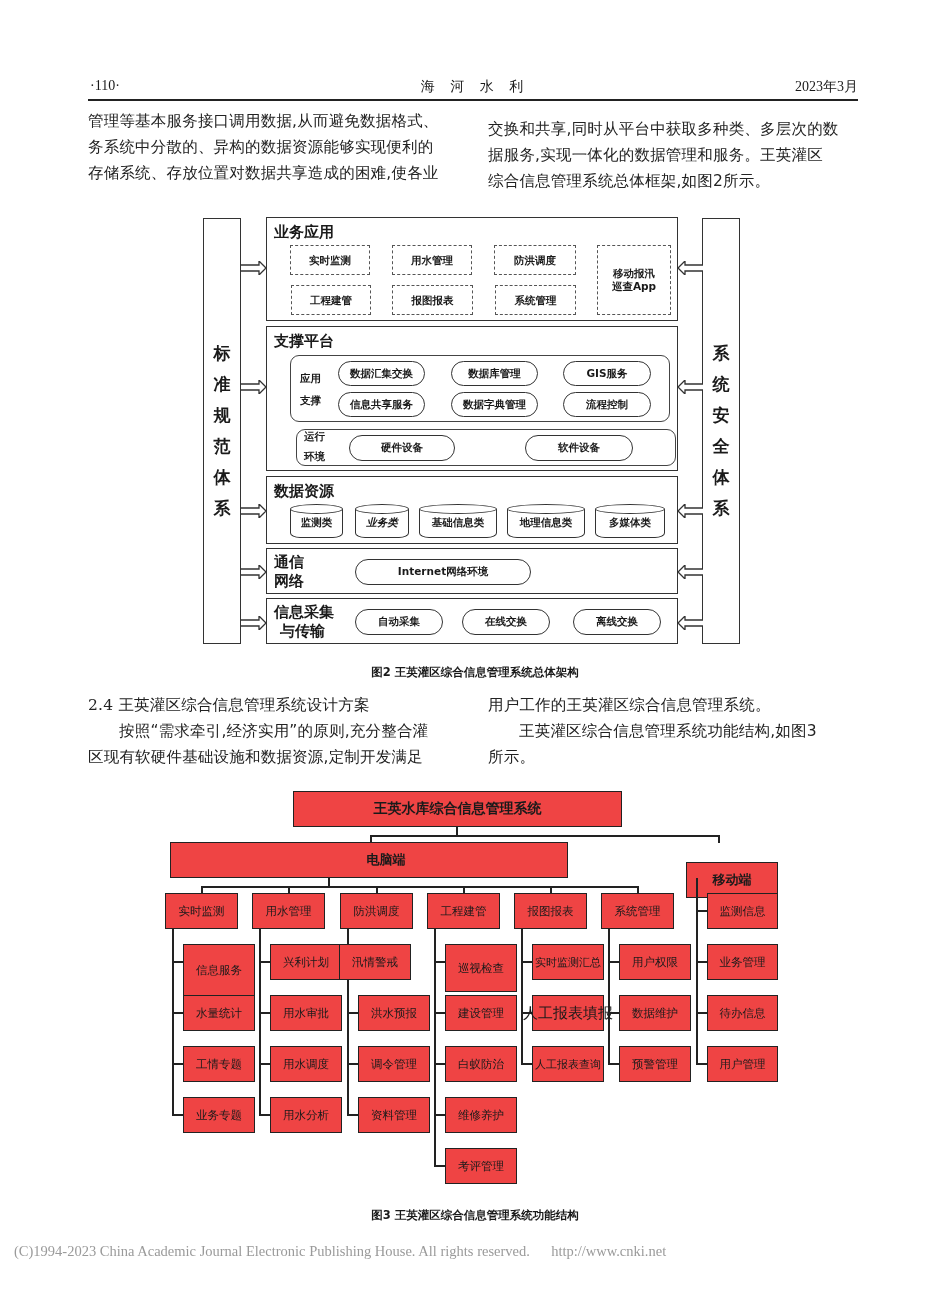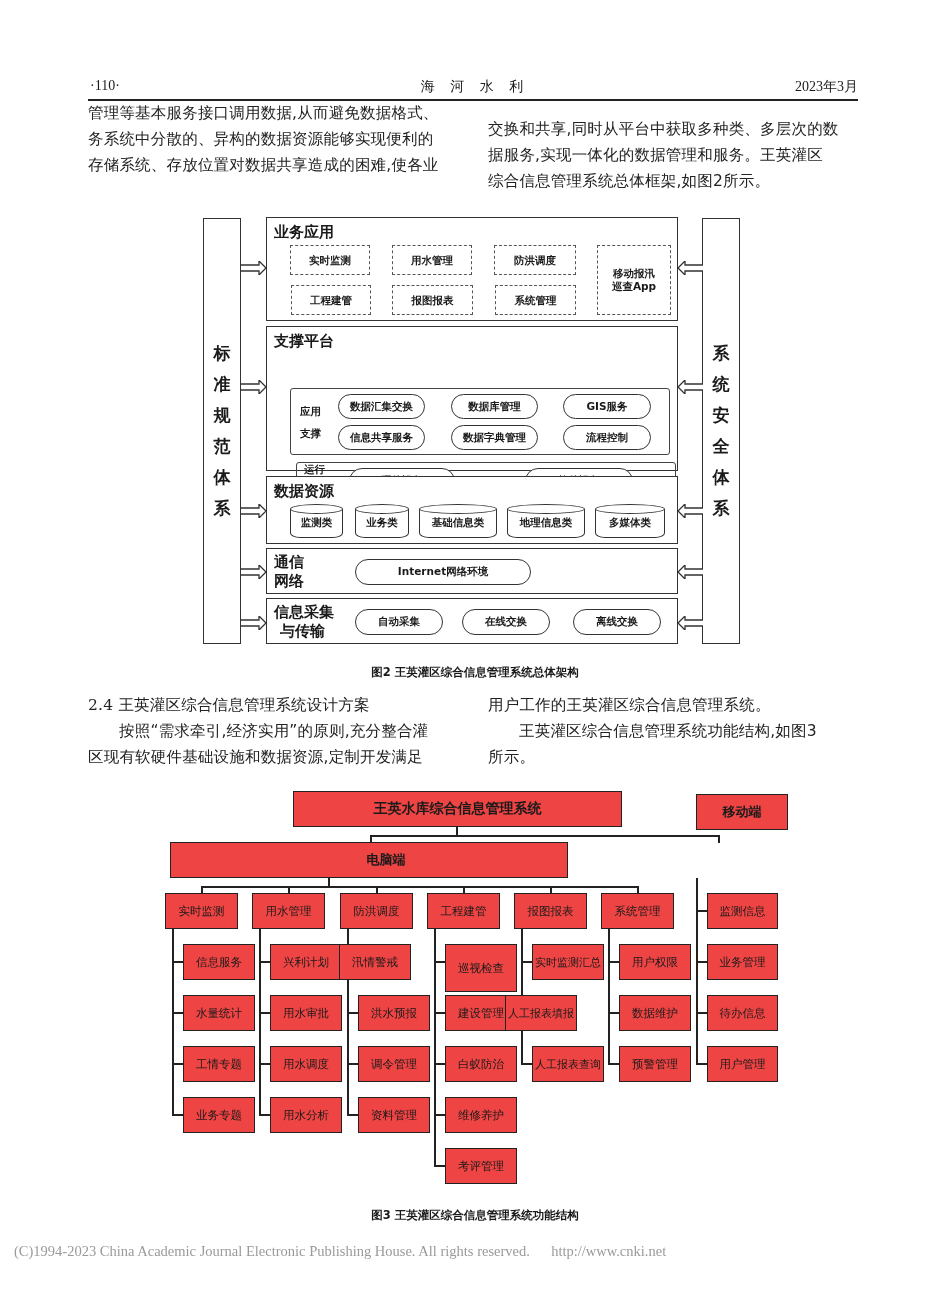--- a/index.html
+++ b/index.html
@@ -13,21 +13,21 @@
   .body-text { position: absolute; font-size: 15.5px; line-height: 26px; font-family: "DejaVu Sans", "Liberation Sans", sans-serif; letter-spacing: 0.2px; color: #222; }
   .para-line { display: block; white-space: nowrap; }
 
   
   .f2-side { position: absolute; top: 218px; width: 38px; height: 426px; border: 1.5px solid #333; background: #fff; display: flex; flex-direction: column; justify-content: center; align-items: center; }
   .f2-side-char { font-family: "DejaVu Sans", sans-serif; font-weight: bold; font-size: 17px; line-height: 31px; }
   .f2-layer { position: absolute; left: 266px; width: 412px; border: 1.5px solid #333; background: #fff; }
   .f2-layer-title { position: absolute; font-family: "DejaVu Sans", sans-serif; font-weight: bold; font-size: 15px; line-height: 17px; }
   .dash-box { position: absolute; border: 1px dashed #555; font-family: "DejaVu Sans", sans-serif; font-weight: bold; font-size: 10.5px; display: flex; align-items: center; justify-content: center; text-align: center; line-height: 13px; }
   .pill { position: absolute; border: 1.2px solid #333; border-radius: 14px; font-family: "DejaVu Sans", sans-serif; font-weight: bold; font-size: 10.5px; display: flex; align-items: center; justify-content: center; background: #fff; }
-  .group { position: absolute; border: 1.2px solid #444; border-radius: 3px; margin-top: 33px; }
+  .group { position: absolute; border: 1.2px solid #444; border-radius: 9px; }
   .group-label { position: absolute; font-family: "DejaVu Sans", sans-serif; font-weight: bold; font-size: 10.5px; line-height: 22px; }
   .cyl { position: absolute; height: 34px; }
   .cyl-body { position: absolute; left: 0; right: 0; top: 5px; bottom: 0; border: 1.2px solid #333; border-top: none; border-radius: 0 0 10px 10px / 0 0 5px 5px; background: #fff; }
   .cyl-top { position: absolute; left: 0; right: 0; top: 0; height: 10px; border: 1.2px solid #333; border-radius: 50%; background: #fff; }
   .cyl-text { position: absolute; left: 0; right: 0; top: 12px; text-align: center; font-family: "DejaVu Sans", sans-serif; font-weight: bold; font-size: 10.5px; }
   .arrow { position: absolute; width: 26px; height: 14px; }
   .f2-caption { position: absolute; top: 665px; left: 0; width: 950px; text-align: center; font-family: "DejaVu Sans", sans-serif; font-weight: bold; font-size: 11.5px; }
 
   
   .f3-box { position: absolute; border: 1.5px solid #222; background: #ef4444; display: flex; align-items: center; justify-content: center; font-family: "DejaVu Sans", sans-serif; font-size: 11.5px; white-space: nowrap; }
@@ -38,21 +38,21 @@
   .footer { position: absolute; top: 1243px; left: 14px; font-family: "Liberation Serif", "DejaVu Serif", serif; font-size: 14.5px; color: #9a9a9a; white-space: nowrap; }
 </style>
 </head>
 <body>
 
 <div class="hdr" style="left:90px;">·110·</div>
 <div class="hdr" style="left:0;width:950px;text-align:center;letter-spacing:6px;">海 河 水 利</div>
 <div class="hdr" style="right:92px;">2023年3月</div>
 <div class="hdr-rule"></div>
 
-<div class="body-text" style="left:88px;top:100px;">
+<div class="body-text" style="left:88px;top:108px;">
   <span class="para-line">管理等基本服务接口调用数据,从而避免数据格式、</span>
   <span class="para-line">务系统中分散的、异构的数据资源能够实现便利的</span>
   <span class="para-line">存储系统、存放位置对数据共享造成的困难,使各业</span>
 </div>
 <div class="body-text" style="left:488px;top:116px;">
   <span class="para-line">交换和共享,同时从平台中获取多种类、多层次的数</span>
   <span class="para-line">据服务,实现一体化的数据管理和服务。王英灌区</span>
   <span class="para-line">综合信息管理系统总体框架,如图2所示。</span>
 </div>
 
@@ -146,21 +146,21 @@
     </div>
   </div>
 
   <div class="f2-layer" style="top:476px;height:68px;">
     <div class="f2-layer-title" style="left:7px;top:6px;">数据资源</div>
     <div class="cyl" style="left:23px;top:27px;width:53px;">
         <div class="cyl-body"></div>
         <div class="cyl-top"></div>
         <div class="cyl-text">监测类</div>
       </div>
-    <div class="cyl" style="left:88px;top:27px;width:54px;">
+    <div class="cyl" style="left:88px;top:27px;width:54px;font-style:italic;">
         <div class="cyl-body"></div>
         <div class="cyl-top"></div>
         <div class="cyl-text">业务类</div>
       </div>
     <div class="cyl" style="left:152px;top:27px;width:78px;">
         <div class="cyl-body"></div>
         <div class="cyl-top"></div>
         <div class="cyl-text">基础信息类</div>
       </div>
     <div class="cyl" style="left:240px;top:27px;width:78px;">
@@ -210,21 +210,21 @@
 <div>
 
   <div class="f3-box bold" style="left:293px;top:791px;width:329px;height:36px;font-size:14px;">王英水库综合信息管理系统</div>
 
   <div class="ln" style="left:456px;top:827px;width:2px;height:9px;"></div>
   <div class="ln" style="left:370px;top:835px;width:350px;height:2px;"></div>
   <div class="ln" style="left:370px;top:835px;width:2px;height:8px;"></div>
   <div class="ln" style="left:718px;top:835px;width:2px;height:8px;"></div>
 
   <div class="f3-box bold" style="left:170px;top:842px;width:398px;height:36px;font-size:13px;padding-left:34px;">电脑端</div>
-  <div class="f3-box bold" style="left:686px;top:794px;width:92px;height:36px;font-size:13px;margin-left:10px;">移动端</div>
+  <div class="f3-box bold" style="left:686px;top:862px;width:92px;height:36px;font-size:13px;">移动端</div>
 
   <div class="ln" style="left:328px;top:878px;width:2px;height:9px;"></div>
   <div class="ln" style="left:201px;top:886px;width:437px;height:2px;"></div>
   <div class="ln" style="left:201px;top:886px;width:2px;height:8px;"></div>
   <div class="ln" style="left:288px;top:886px;width:2px;height:8px;"></div>
   <div class="ln" style="left:376px;top:886px;width:2px;height:8px;"></div>
   <div class="ln" style="left:463px;top:886px;width:2px;height:8px;"></div>
   <div class="ln" style="left:550px;top:886px;width:2px;height:8px;"></div>
   <div class="ln" style="left:637px;top:886px;width:2px;height:8px;"></div>
 
@@ -237,21 +237,21 @@
 
   <div class="ln" style="left:172px;top:929px;width:2px;height:186px;"></div>
   <div class="ln" style="left:259px;top:929px;width:2px;height:186px;"></div>
   <div class="ln" style="left:347px;top:929px;width:2px;height:186px;"></div>
   <div class="ln" style="left:434px;top:929px;width:2px;height:237px;"></div>
   <div class="ln" style="left:521px;top:929px;width:2px;height:135px;"></div>
   <div class="ln" style="left:608px;top:929px;width:2px;height:135px;"></div>
   <div class="ln" style="left:696px;top:878px;width:2px;height:186px;"></div>
 
   <div class="ln" style="left:172px;top:961px;width:11px;height:2px;"></div>
-  <div class="f3-box" style="left:183px;top:944px;width:72px;height:36px;">信息服务</div>
+  <div class="f3-box" style="left:183px;top:944px;width:72px;height:52px;">信息服务</div>
   <div class="ln" style="left:172px;top:1012px;width:11px;height:2px;"></div>
   <div class="f3-box" style="left:183px;top:995px;width:72px;height:36px;">水量统计</div>
   <div class="ln" style="left:172px;top:1063px;width:11px;height:2px;"></div>
   <div class="f3-box" style="left:183px;top:1046px;width:72px;height:36px;">工情专题</div>
   <div class="ln" style="left:172px;top:1114px;width:11px;height:2px;"></div>
   <div class="f3-box" style="left:183px;top:1097px;width:72px;height:36px;">业务专题</div>
 
   <div class="ln" style="left:259px;top:961px;width:11px;height:2px;"></div>
   <div class="f3-box" style="left:270px;top:944px;width:72px;height:36px;">兴利计划</div>
   <div class="ln" style="left:259px;top:1012px;width:11px;height:2px;"></div>
@@ -277,21 +277,21 @@
   <div class="ln" style="left:434px;top:1063px;width:11px;height:2px;"></div>
   <div class="f3-box" style="left:445px;top:1046px;width:72px;height:36px;">白蚁防治</div>
   <div class="ln" style="left:434px;top:1114px;width:11px;height:2px;"></div>
   <div class="f3-box" style="left:445px;top:1097px;width:72px;height:36px;">维修养护</div>
   <div class="ln" style="left:434px;top:1165px;width:11px;height:2px;"></div>
   <div class="f3-box" style="left:445px;top:1148px;width:72px;height:36px;">考评管理</div>
 
   <div class="ln" style="left:521px;top:961px;width:11px;height:2px;"></div>
   <div class="f3-box" style="left:532px;top:944px;width:72px;height:36px;font-size:11px;">实时监测汇总</div>
   <div class="ln" style="left:521px;top:1012px;width:11px;height:2px;"></div>
-  <div class="f3-box" style="left:505px;top:995px;width:72px;height:36px;font-size:11px;">人工报表填报</div>
+  <div class="f3-box" style="left:532px;top:995px;width:72px;height:36px;font-size:15px;">人工报表填报</div>
   <div class="ln" style="left:521px;top:1063px;width:11px;height:2px;"></div>
   <div class="f3-box" style="left:532px;top:1046px;width:72px;height:36px;font-size:11px;">人工报表查询</div>
 
   <div class="ln" style="left:608px;top:961px;width:11px;height:2px;"></div>
   <div class="f3-box" style="left:619px;top:944px;width:72px;height:36px;">用户权限</div>
   <div class="ln" style="left:608px;top:1012px;width:11px;height:2px;"></div>
   <div class="f3-box" style="left:619px;top:995px;width:72px;height:36px;">数据维护</div>
   <div class="ln" style="left:608px;top:1063px;width:11px;height:2px;"></div>
   <div class="f3-box" style="left:619px;top:1046px;width:72px;height:36px;">预警管理</div>
 

